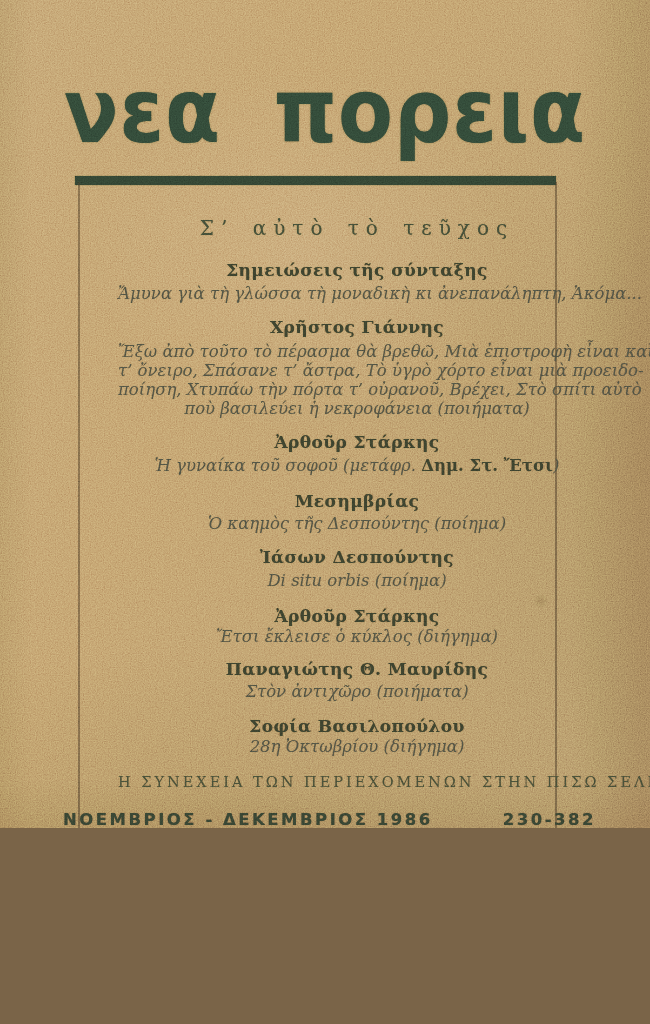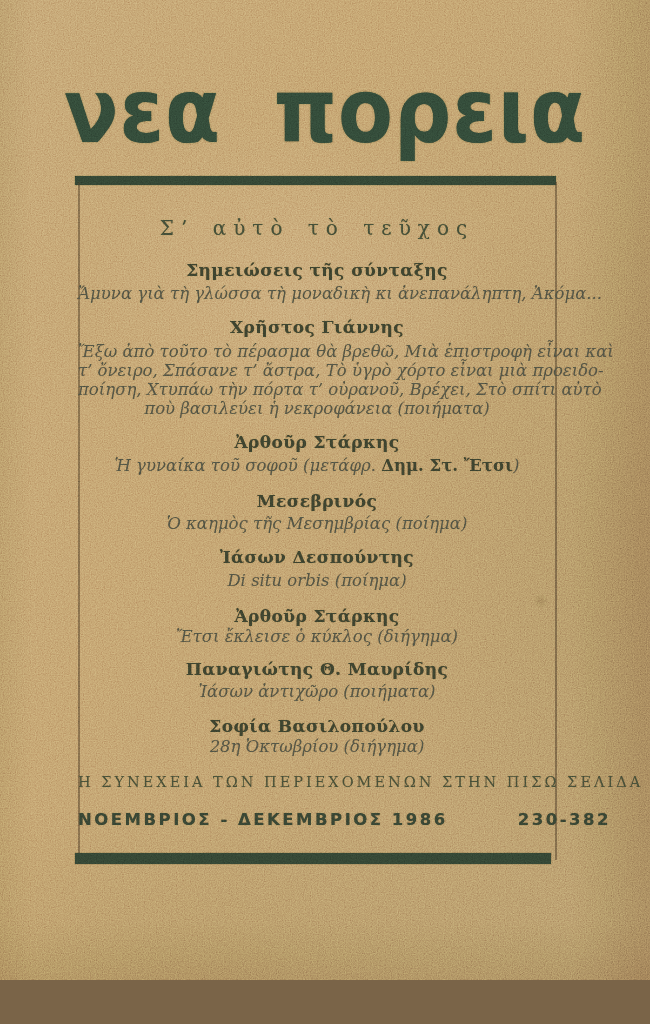--- a/index.html
+++ b/index.html
@@ -1,19 +1,19 @@
 <!DOCTYPE html>
 <html lang="el"><head>
 <meta charset="utf-8">
 <title>νεα πορεια — cover</title>
 <style>
   html,body{margin:0;padding:0;background:#7a6448;}
   .page{
     position:relative;
-    width:650px;height:980px;
+    width:650px;height:828px;
     overflow:hidden;
     background:linear-gradient(115deg,#b89264 0%,#b78f60 35%,#b08b5f 70%,#a7855c 100%);
     font-family:"DejaVu Serif",serif;
   }
   
   .shade{
     position:absolute;inset:0;pointer-events:none;
     background:
       radial-gradient(ellipse 300px 260px at 46% 30%, rgba(255,228,180,0.10), rgba(255,228,180,0) 70%),
       radial-gradient(circle 10px at 541px 601px, rgba(80,66,42,0.25), rgba(80,66,42,0) 75%),
@@ -38,29 +38,29 @@
   }
   .rule{position:absolute;background:#2c3b2c;box-shadow:0 0 1px rgba(30,42,30,.9);}
   .rule-top{left:75px;top:176px;width:481px;height:9px;}
   .rule-bottom{left:75px;top:853px;width:476px;height:11px;}
   .vline{position:absolute;top:182px;height:678px;width:2px;background:rgba(58,54,38,.55);}
   .vline-left{left:78px;}
   .vline-right{left:555px;}
 
   .line{
     position:absolute;left:78px;width:478px;text-align:center;
-    color:#3c3e2e;white-space:nowrap;
+    color:#3c3e2e;white-space:nowrap;padding-left:40px;
   }
   .toc-header{font-size:20px;letter-spacing:7px;word-spacing:5px;color:#39422f;text-shadow:0 0 1px rgba(57,66,47,.55);}
   .author{font-size:17px;font-weight:bold;letter-spacing:.4px;color:#333827;text-shadow:0 0 1px rgba(51,56,39,.6);}
   .work{font-size:16.5px;font-style:italic;color:#45473a;text-shadow:0 0 1px rgba(69,71,58,.35);}
   .translator{font-style:normal;font-weight:bold;color:#333827;}
   .caps-note{font-size:14.5px;letter-spacing:3px;color:#3c432f;text-shadow:0 0 1px rgba(60,67,47,.45);}
   .date-row{
-    display:flex;justify-content:space-between;gap:70px;
+    display:flex;justify-content:flex-end;gap:70px;
     font-family:"DejaVu Sans",sans-serif;font-weight:bold;
     font-size:16.5px;letter-spacing:2.5px;color:#2f3a2b;
     text-shadow:0 0 1px rgba(47,58,43,.7);
   }
 </style>
 </head>
 <body>
 
 <div class="page">
 
@@ -80,31 +80,31 @@
 
   <div class="line author" style="top:317px">Χρῆστος Γιάννης</div>
   <div class="line work" style="top:342px">Ἔξω ἀπὸ τοῦτο τὸ πέρασμα θὰ βρεθῶ, Μιὰ ἐπιστροφὴ εἶναι καὶ</div>
   <div class="line work" style="top:361px">τ’ ὄνειρο, Σπάσανε τ’ ἄστρα, Τὸ ὑγρὸ χόρτο εἶναι μιὰ προειδο-</div>
   <div class="line work" style="top:380px">ποίηση, Χτυπάω τὴν πόρτα τ’ οὐρανοῦ, Βρέχει, Στὸ σπίτι αὐτὸ</div>
   <div class="line work" style="top:399px">ποὺ βασιλεύει ἡ νεκροφάνεια (ποιήματα)</div>
 
   <div class="line author" style="top:432px">Ἀρθοῦρ Στάρκης</div>
   <div class="line work" style="top:456px"><span>Ἡ γυναίκα τοῦ σοφοῦ (μετάφρ. </span><span class="translator">Δημ. Στ. Ἔτσι</span><span>)</span></div>
 
-  <div class="line author" style="top:491px">Μεσεβρινός</div>
-  <div class="line work" style="top:514px">Ὁ καημὸς τῆς Μεσημβρίας (ποίημα)</div>
+  <div class="line author" style="top:491px">Μεσημβρίας</div>
+  <div class="line work" style="top:514px">Ὁ καημὸς τῆς Δεσπούντης (ποίημα)</div>
 
   <div class="line author" style="top:547px">Ἰάσων Δεσπούντης</div>
   <div class="line work" style="top:571px">Di situ orbis (ποίημα)</div>
 
   <div class="line author" style="top:606px">Ἀρθοῦρ Στάρκης</div>
   <div class="line author" style="top:659px">Παναγιώτης Θ. Μαυρίδης</div>
 
   <div class="line work" style="top:627px">Ἔτσι ἔκλεισε ὁ κύκλος (διήγημα)</div>
-  <div class="line work" style="top:682px">Ἰάσων ἀντιχῶρο (ποιήματα)</div>
+  <div class="line work" style="top:682px">Στὸν ἀντιχῶρο (ποιήματα)</div>
 
   <div class="line author" style="top:716px">Σοφία Βασιλοπούλου</div>
   <div class="line work" style="top:737px">28η Ὀκτωβρίου (διήγημα)</div>
 
   <div class="line caps-note" style="top:774px">Η ΣΥΝΕΧΕΙΑ ΤΩΝ ΠΕΡΙΕΧΟΜΕΝΩΝ ΣΤΗΝ ΠΙΣΩ ΣΕΛΙΔΑ</div>
 
   <div class="line date-row" style="top:810px">
     <span>ΝΟΕΜΒΡΙΟΣ - ΔΕΚΕΜΒΡΙΟΣ 1986</span>
     <span>230-382</span>
   </div>

